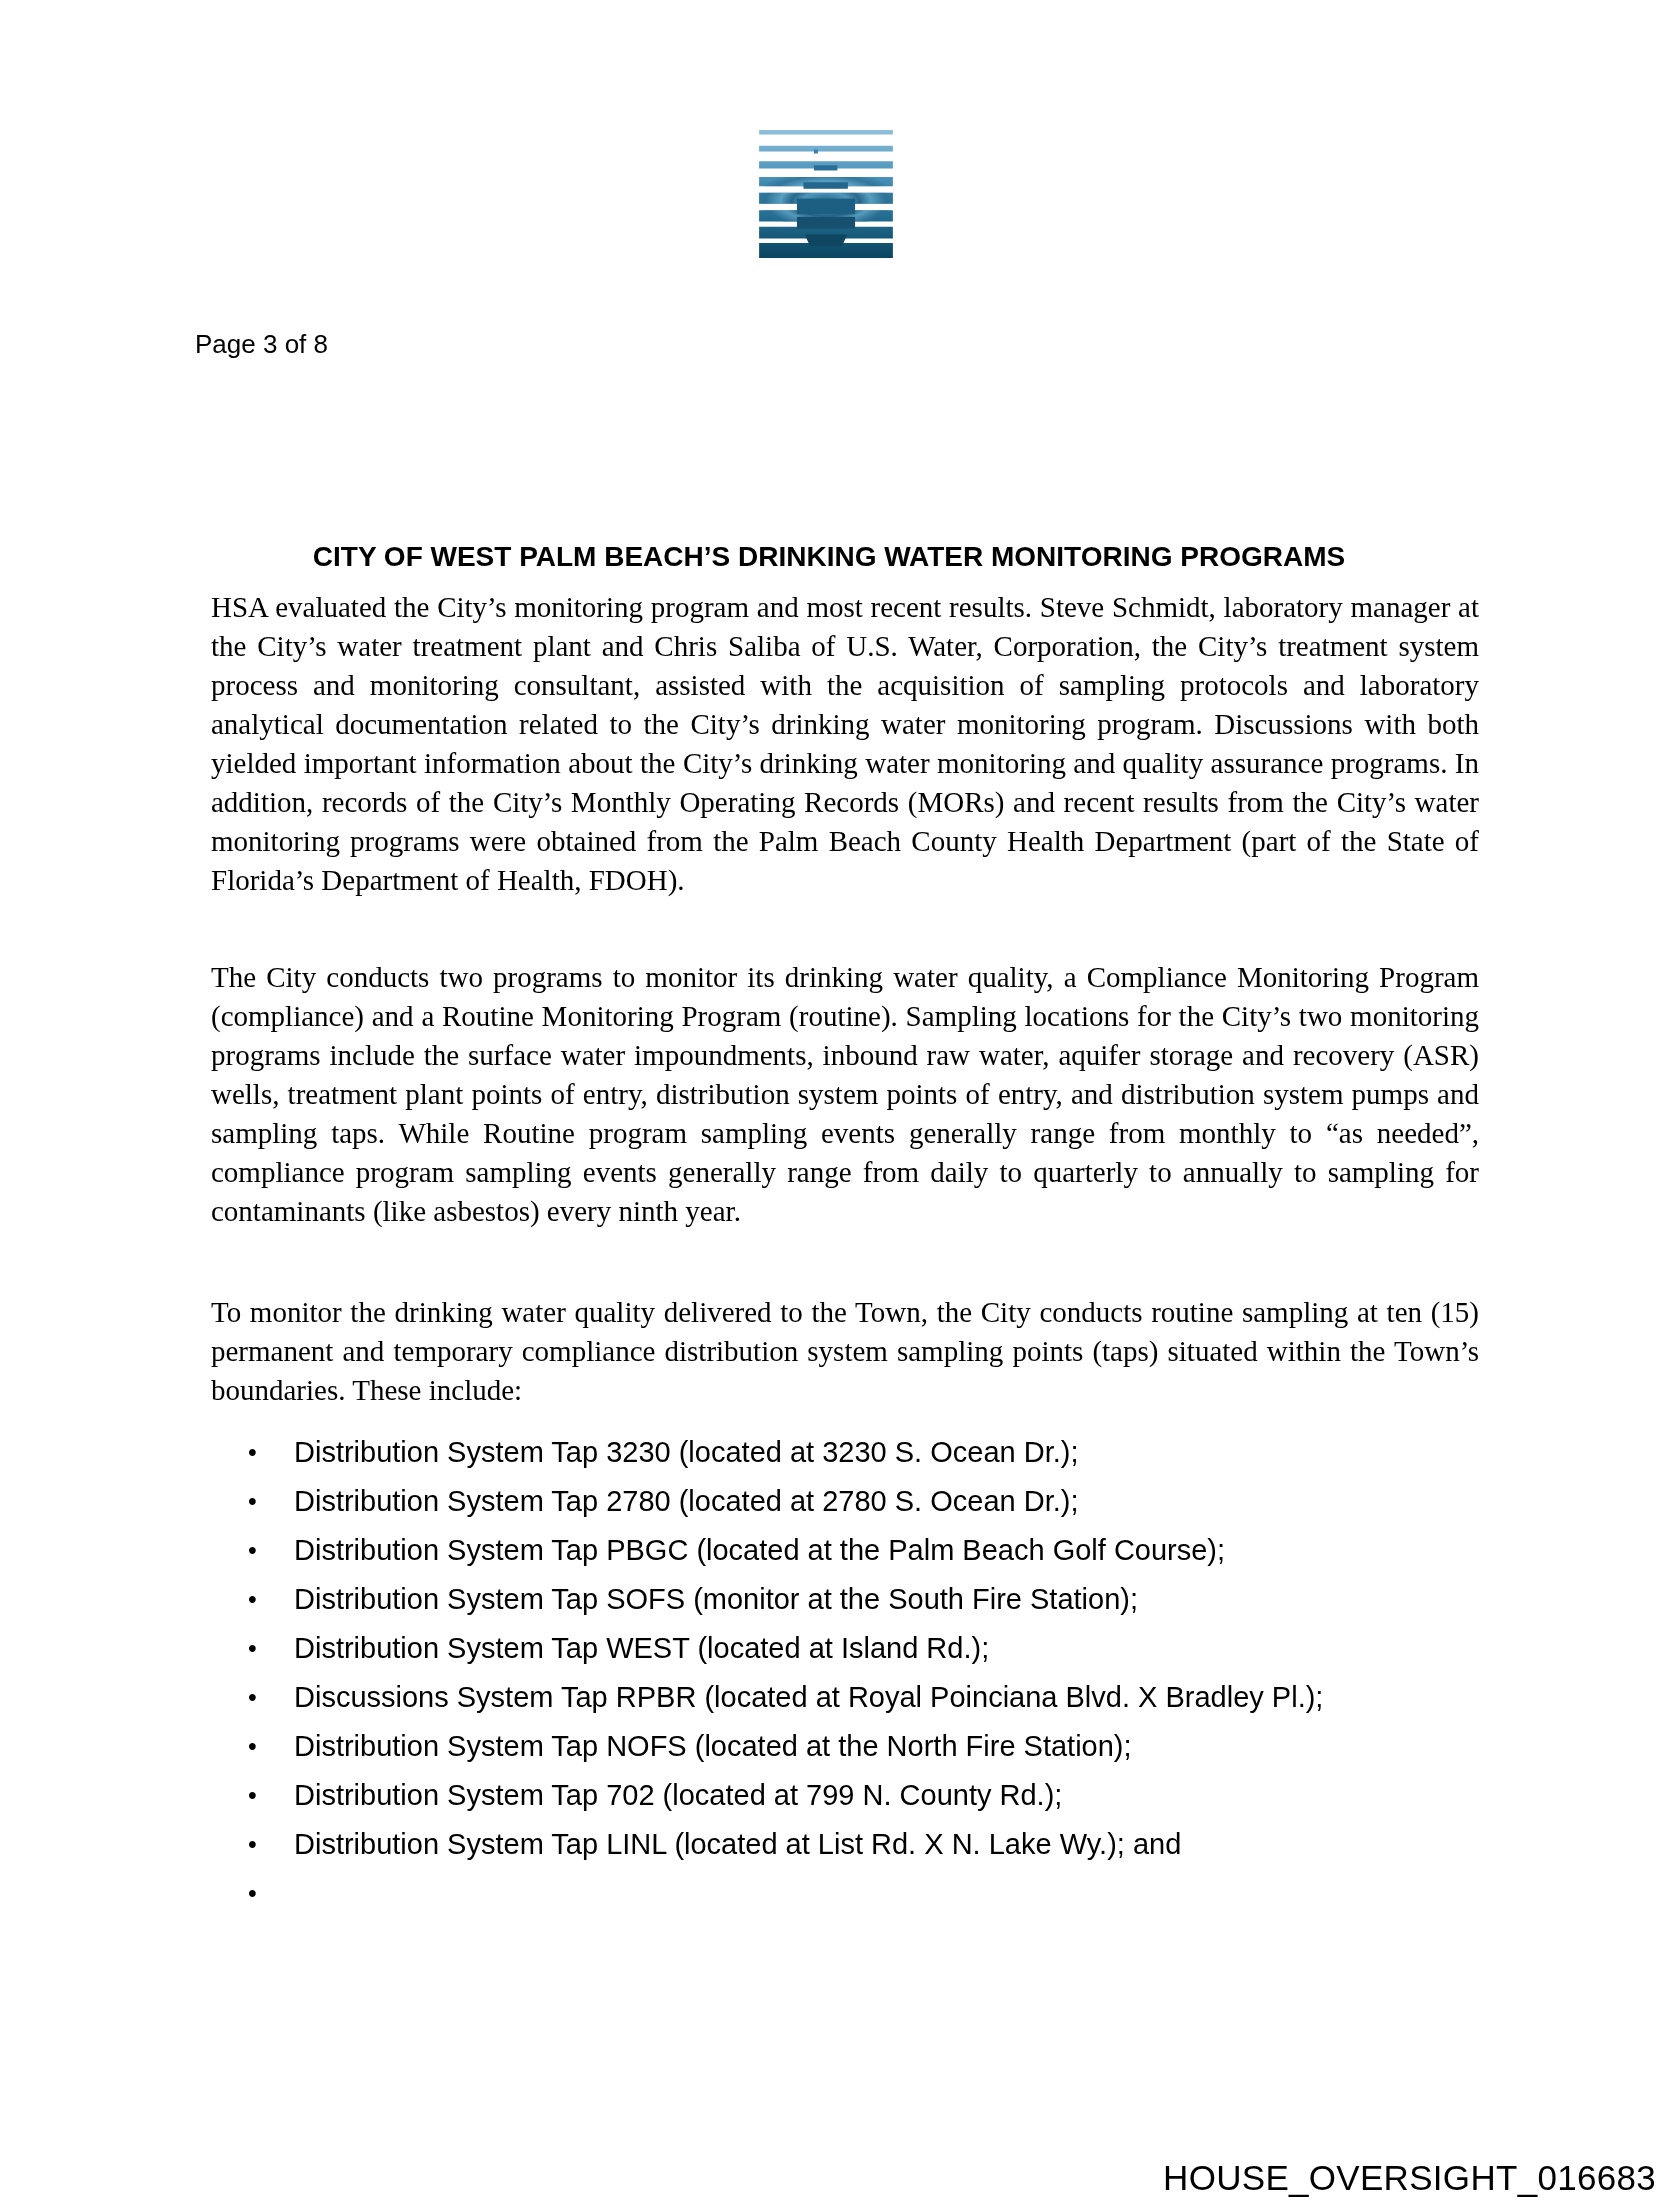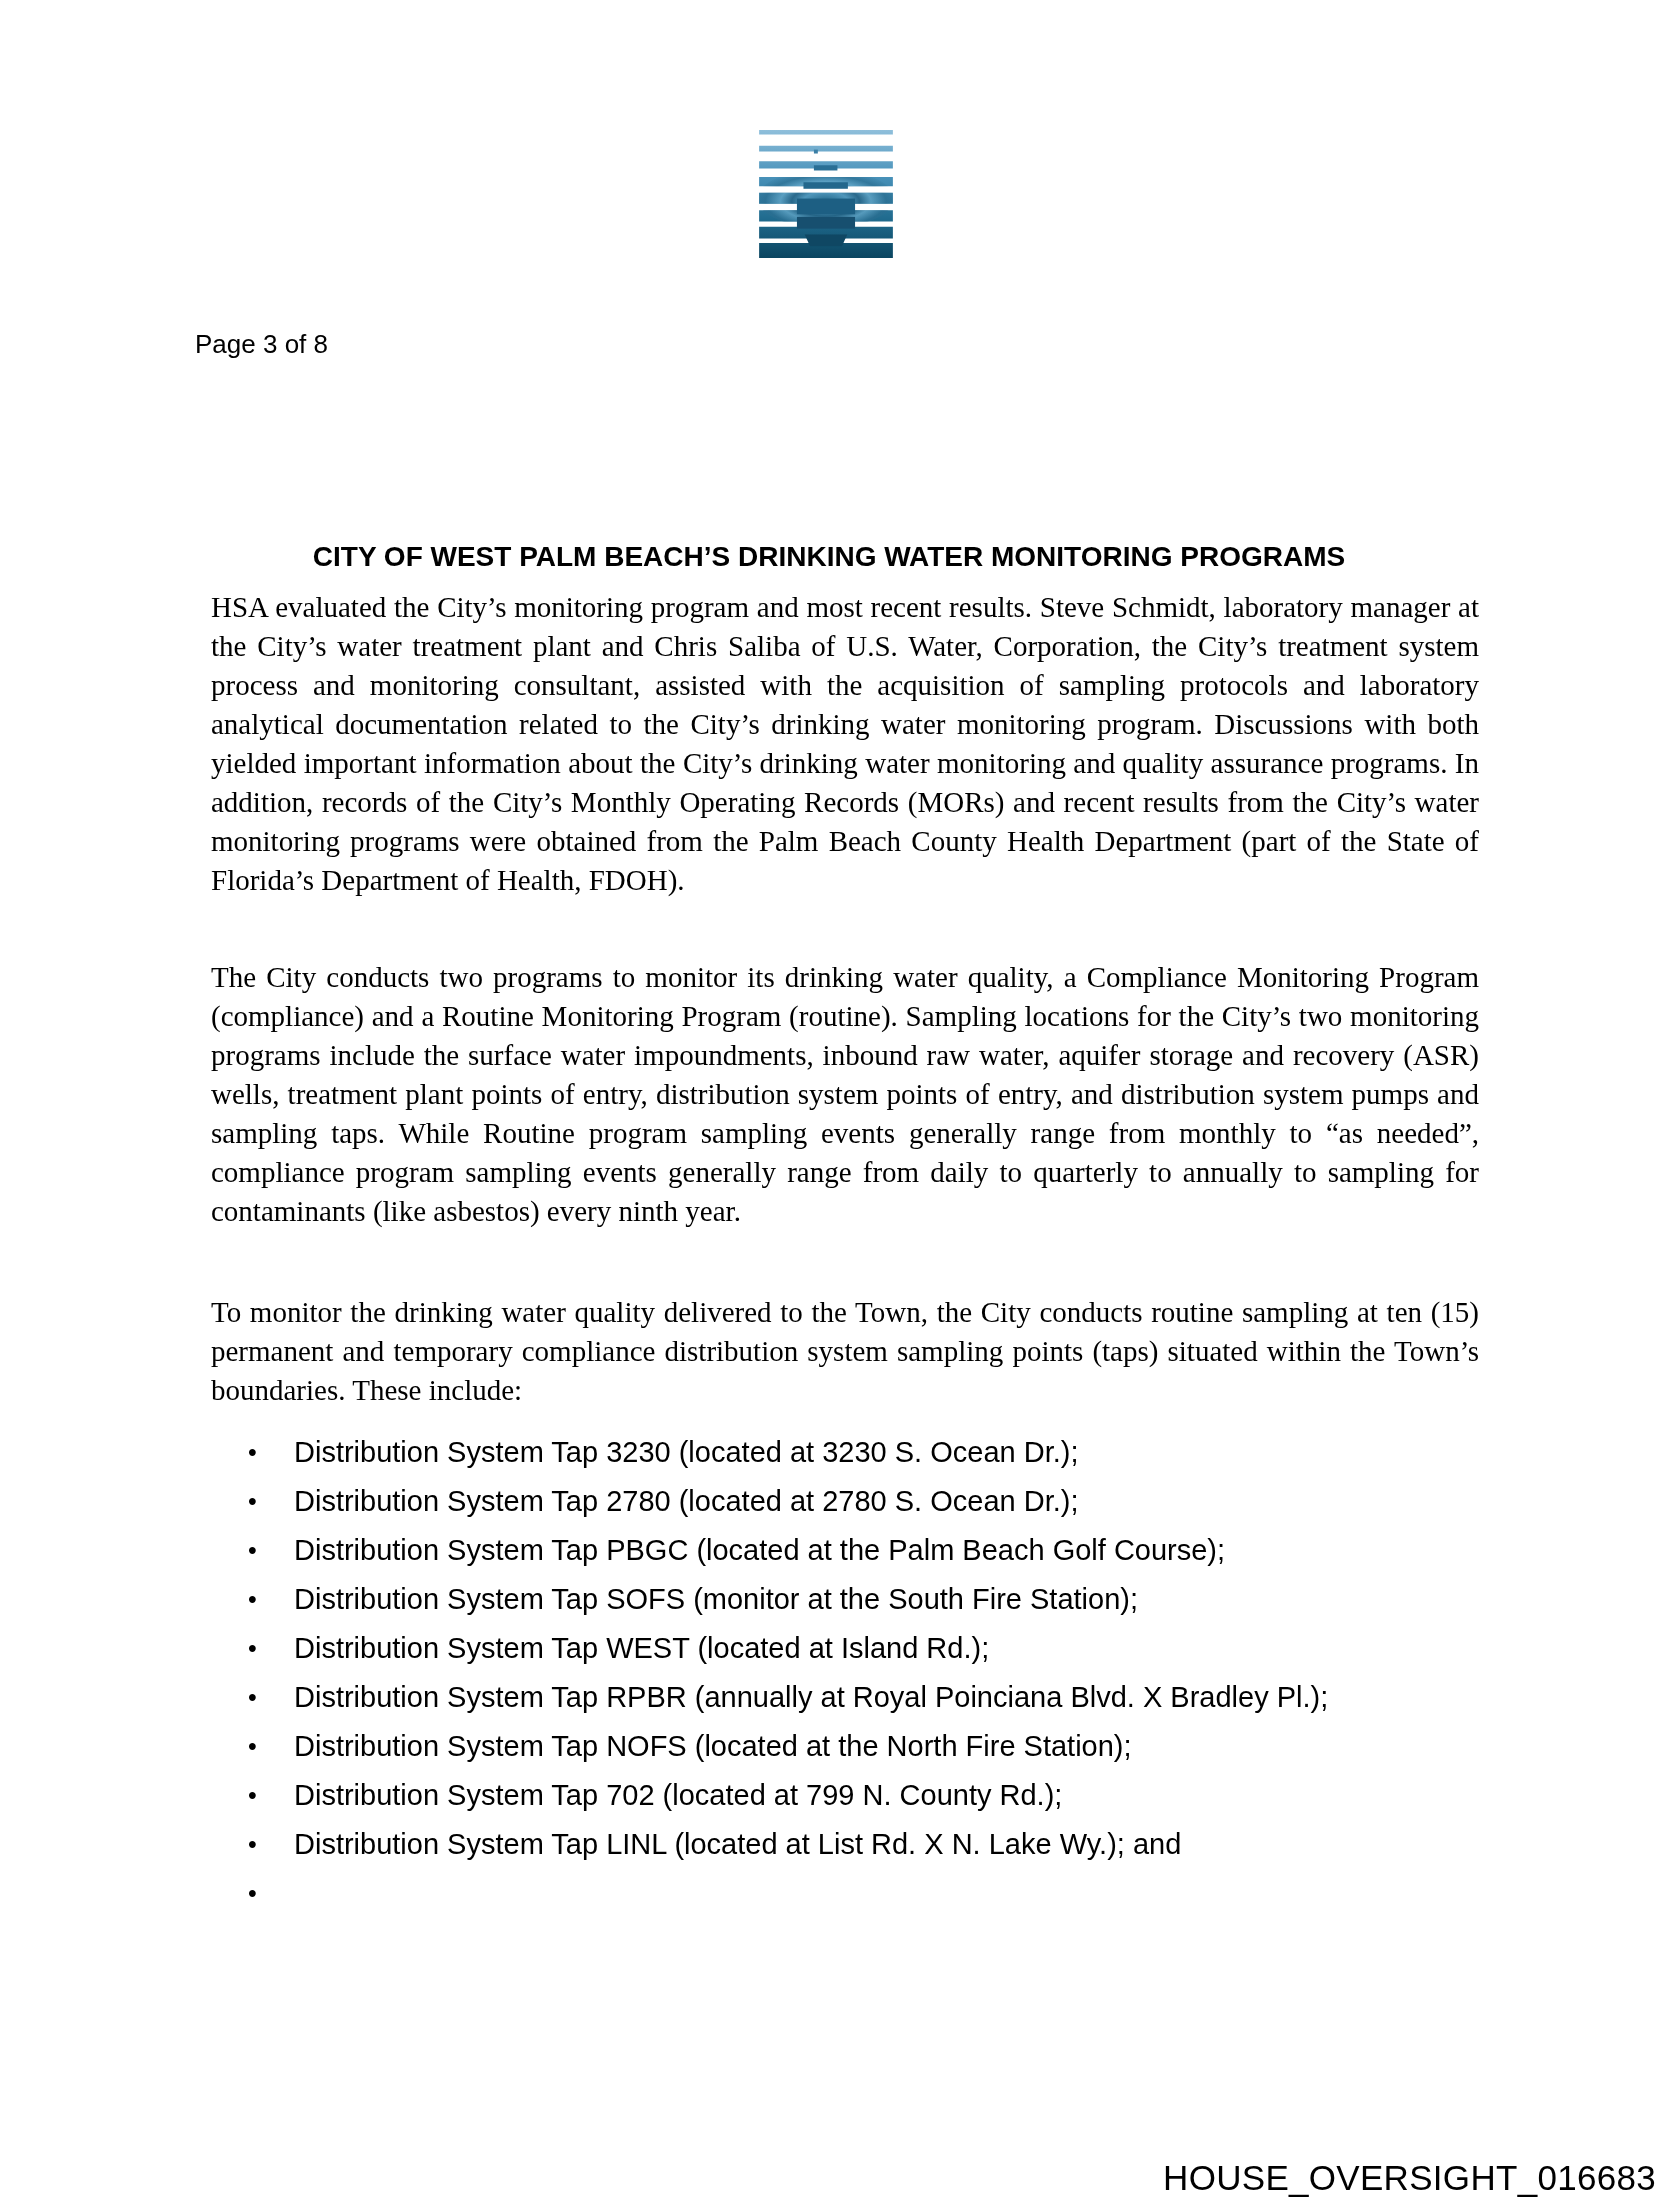--- a/index.html
+++ b/index.html
@@ -149,21 +149,21 @@
 <p class="body-text p1">HSA evaluated the City’s monitoring program and most recent results.  Steve Schmidt, laboratory manager at the City’s water treatment plant and Chris Saliba of U.S. Water, Corporation, the City’s treatment system process and monitoring consultant, assisted with the acquisition of sampling protocols and laboratory analytical documentation related to the City’s drinking water monitoring program.  Discussions with both yielded important information about the City’s drinking water monitoring and quality assurance programs. In addition, records of the City’s Monthly Operating Records (MORs) and recent results from the City’s water monitoring programs were obtained from the Palm Beach County Health Department (part of the State of Florida’s Department of Health, FDOH).</p>
 <p class="body-text p2">The City conducts two programs to monitor its drinking water quality, a Compliance Monitoring Program (compliance) and a Routine Monitoring Program (routine).  Sampling locations for the City’s two monitoring programs include the surface water impoundments, inbound raw water, aquifer storage and recovery (ASR) wells, treatment plant points of entry, distribution system points of entry, and distribution system pumps and sampling taps.  While Routine program sampling events generally range from monthly to “as needed”, compliance program sampling events generally range from daily to quarterly to annually to sampling for contaminants (like asbestos) every ninth year.</p>
 <p class="body-text p3">To monitor the drinking water quality delivered to the Town, the City conducts routine sampling at ten (15) permanent and temporary compliance distribution system sampling points (taps) situated within the Town’s boundaries.  These include:</p>
 
 <ul class="tap-list">
   <li><span class="bullet">•</span><span>Distribution System Tap 3230 (located at 3230 S. Ocean Dr.);</span></li>
   <li><span class="bullet">•</span><span>Distribution System Tap 2780 (located at 2780 S. Ocean Dr.);</span></li>
   <li><span class="bullet">•</span><span>Distribution System Tap PBGC (located at the Palm Beach Golf Course);</span></li>
   <li><span class="bullet">•</span><span>Distribution System Tap SOFS (monitor at the South Fire Station);</span></li>
   <li><span class="bullet">•</span><span>Distribution System Tap WEST (located at Island Rd.);</span></li>
-  <li><span class="bullet">•</span><span>Distribution System Tap RPBR (annually at Royal Poinciana Blvd. X Bradley Pl.);</span></li>
+  <li><span class="bullet">•</span><span>Discussions System Tap RPBR (located at Royal Poinciana Blvd. X Bradley Pl.);</span></li>
   <li><span class="bullet">•</span><span>Distribution System Tap NOFS (located at the North Fire Station);</span></li>
   <li><span class="bullet">•</span><span>Distribution System Tap 702 (located at 799 N. County Rd.);</span></li>
   <li><span class="bullet">•</span><span>Distribution System Tap LINL (located at List Rd. X N. Lake Wy.); and</span></li>
   <li><span class="bullet">•</span></li>
 </ul>
 
 <div class="footer-id">HOUSE_OVERSIGHT_016683</div>
 
 
 </body></html>

